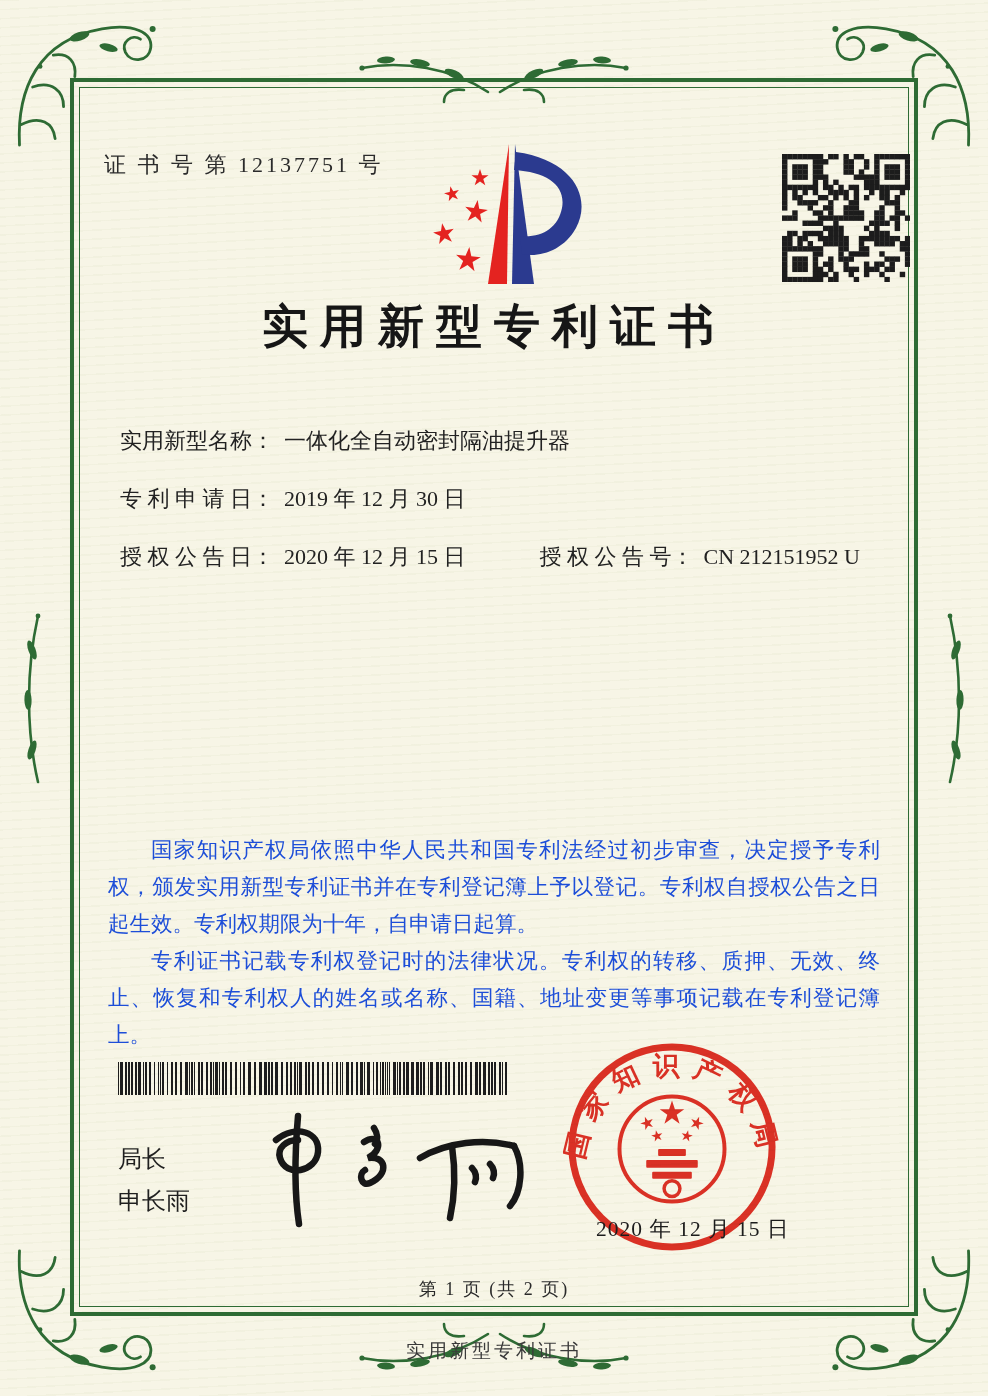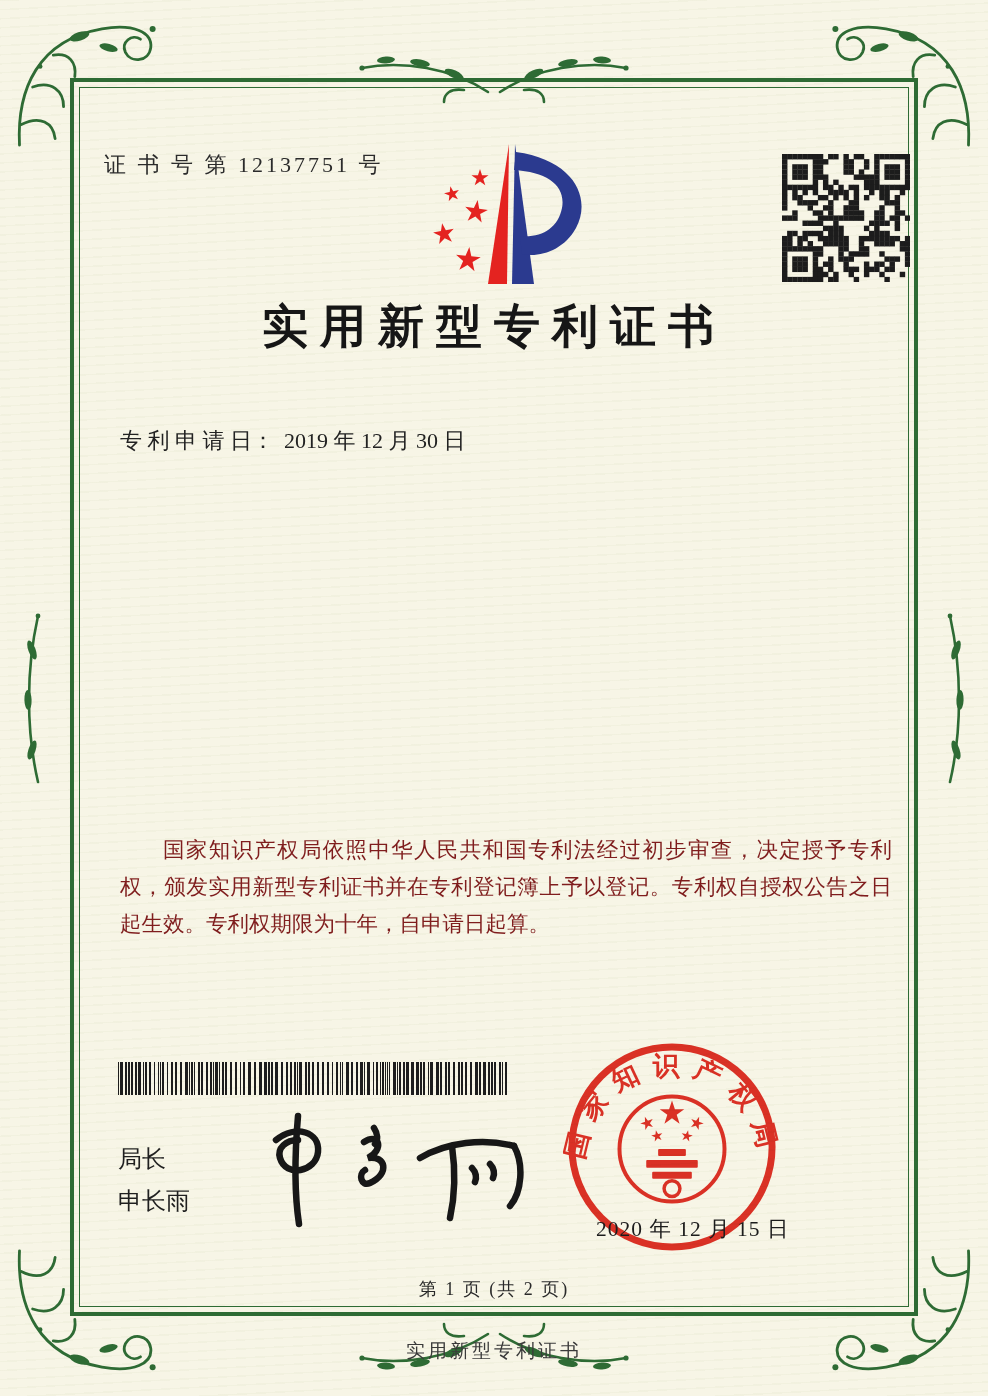--- a/index.html
+++ b/index.html
@@ -30,22 +30,22 @@
   .qr{left:782px;top:154px;width:128px;height:128px;}
   .title{left:0;right:0;top:296px;text-align:center;font-size:46px;font-weight:bold;
          letter-spacing:12px;color:#161616;}
   
   .fields{left:120px;top:424px;width:770px;font-size:22px;color:#222;}
   .frow{margin-bottom:25px;line-height:33px;white-space:nowrap;}
   .flabel{display:inline-block;width:132px;text-align:justify;text-align-last:justify;}
   .fcolon{display:inline-block;margin-right:10px;}
   .grant-gap{display:inline-block;width:74px;}
   
-  .paras{left:120px;top:832px;width:772px;font-size:21.5px;line-height:37px;
-         text-align:justify;color:#7f1d1d;}
+  .paras{left:108px;top:832px;width:772px;font-size:21.5px;line-height:37px;
+         text-align:justify;color:#1d4ed8;}
   .paras p{margin:0;text-indent:2em;}
   
   .barcode{left:118px;top:1062px;width:398px;height:33px;display:flex;align-items:stretch;}
   .barcode .bar{background:#1d1d1d;height:100%;flex:none;}
   .director{left:118px;top:1138px;font-size:24px;color:#1f1f1f;line-height:42px;}
   .signature{left:262px;top:1106px;width:280px;height:130px;}
   .seal{left:563px;top:1038px;width:218px;height:218px;opacity:.93;mix-blend-mode:multiply;}
   .seal-date{left:596px;top:1214px;font-size:21.5px;color:#1c1c1c;letter-spacing:1px;}
   .page-info{left:0;right:0;top:1277px;text-align:center;font-size:18px;color:#2a2a2a;letter-spacing:2px;}
   .footer-note{left:0;right:0;top:1338px;text-align:center;font-size:19px;color:#3a3a3a;letter-spacing:3px;}
@@ -464,26 +464,33 @@
       <rect x="46.08" y="122.88" width="5.42" height="5.42" fill="#1c1c1c"></rect>
       <rect x="51.2" y="122.88" width="5.42" height="5.42" fill="#1c1c1c"></rect>
       <rect x="71.68" y="122.88" width="5.42" height="5.42" fill="#1c1c1c"></rect>
       <rect x="102.4" y="122.88" width="5.42" height="5.42" fill="#1c1c1c"></rect>
     </svg></div>
 
 <div class="abs title">实用新型专利证书</div>
 
 <div class="abs fields">
   <div class="frow">
+    <span class="flabel">实用新型名称</span><span class="fcolon">：</span><span>一体化全自动密封隔油提升器</span>
+  </div>
+  <div class="frow">
     <span class="flabel">专利申请日</span><span class="fcolon">：</span><span>2019 年 12 月 30 日</span>
   </div>
+  <div class="frow">
+    <span class="flabel">授权公告日</span><span class="fcolon">：</span><span>2020 年 12 月 15 日</span><span class="grant-gap"></span><span class="flabel">授权公告号</span><span class="fcolon">：</span><span>CN 212151952 U</span>
+  </div>
 </div>
 
 <div class="abs paras">
   <p>国家知识产权局依照中华人民共和国专利法经过初步审查，决定授予专利权，颁发实用新型专利证书并在专利登记簿上予以登记。专利权自授权公告之日起生效。专利权期限为十年，自申请日起算。</p>
+  <p>专利证书记载专利权登记时的法律状况。专利权的转移、质押、无效、终止、恢复和专利权人的姓名或名称、国籍、地址变更等事项记载在专利登记簿上。</p>
 </div>
 
 <div class="abs barcode" id="barcode">
     <div class="bar" style="width: 1px; margin-right: 1px;"></div>
     <div class="bar" style="width: 3px; margin-right: 2px;"></div>
     <div class="bar" style="width: 2px; margin-right: 1px;"></div>
     <div class="bar" style="width: 2px; margin-right: 1px;"></div>
     <div class="bar" style="width: 2px; margin-right: 2px;"></div>
     <div class="bar" style="width: 2px; margin-right: 1px;"></div>
     <div class="bar" style="width: 3px; margin-right: 2px;"></div>

